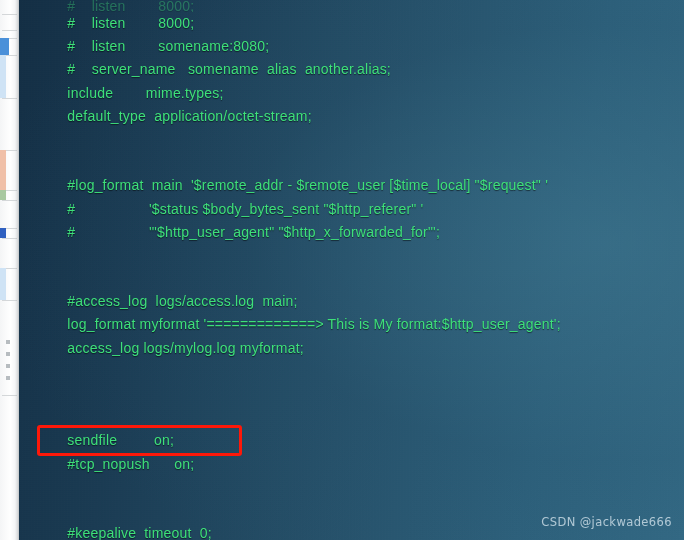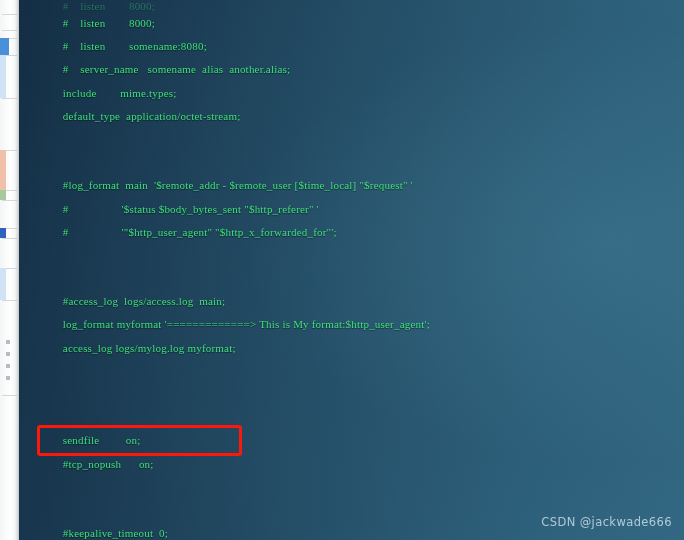--- a/index.html
+++ b/index.html
@@ -69,22 +69,22 @@
     position:absolute; right:0; top:0; width:3px; height:540px;
     background:linear-gradient(90deg, rgba(0,0,0,0.0), rgba(0,0,0,0.10));
   }
 
   
   .code {
     position:absolute;
     left:19px; top:0;
     width:665px; height:390px;
     padding:0;
-    font-family:Liberation Serif, serif;
-    font-size:11px;
+    font-family:Liberation Sans, sans-serif;
+    font-size:14px;
     line-height:23.2px;
     color:#3ee07a;
     white-space:pre;
     letter-spacing:0.2px;
     text-shadow:0 1px 1px rgba(0,0,0,0.55);
   }
   .code .line {
     height:23.2px;
     padding-left:32px;
   }

